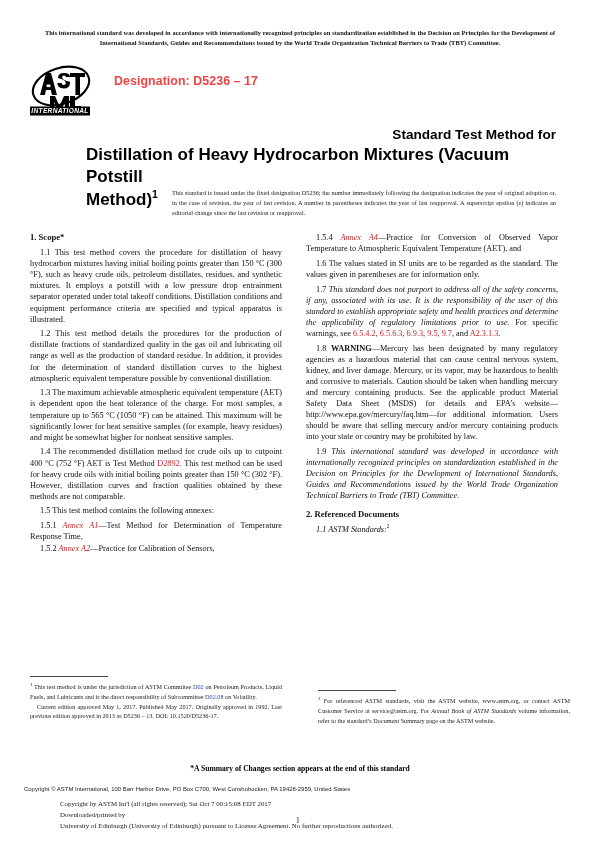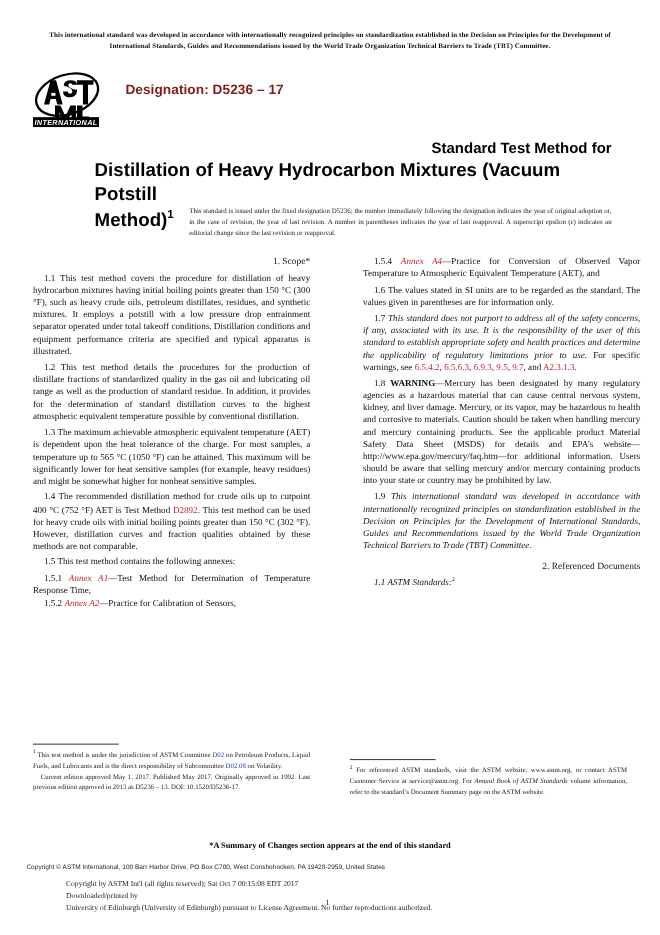--- a/index.html
+++ b/index.html
@@ -52,21 +52,21 @@
   }
   .logo-svg { display:block; }
   .designation {
     position: absolute;
     left: 84px;
     top: 12px;
     font-family: "Liberation Sans", "DejaVu Sans", sans-serif;
     font-size: 12.4px;
     font-weight: bold;
     letter-spacing: 0.005em;
-    color: #7f1d1d;
+    color: #ef4444;
   }
 
   
   .title-block {
     position: absolute;
     left: 86px;
     top: 126px;
     width: 470px;
     font-family: "Liberation Sans", "DejaVu Sans", sans-serif;
     font-weight: bold;
@@ -110,27 +110,27 @@
   .col {
     position: absolute;
     top: 0;
     width: 252px;
     font-size: 8.25px;
     line-height: 1.345;
     text-align: justify;
     color: #111;
   }
   .col-left { left: 0; }
-  .col-right { left: 300px; }
+  .col-right { left: 276px; }
 
   .sec-head {
-    font-weight: normal;
+    font-weight: bold;
     font-size: 8.6px;
     margin: 0 0 3.5px 0;
-    text-align: right;
+    text-align: left;
   }
   .sec-head.spaced { margin-top: 7.5px; }
   p.para {
     margin: 0 0 0 0;
     text-indent: 10px;
     text-align: justify;
     hyphens: none;
   }
   p.para + p.para { margin-top: 3.6px; }
   p.tight + p.tight { margin-top: 0.4px; }

